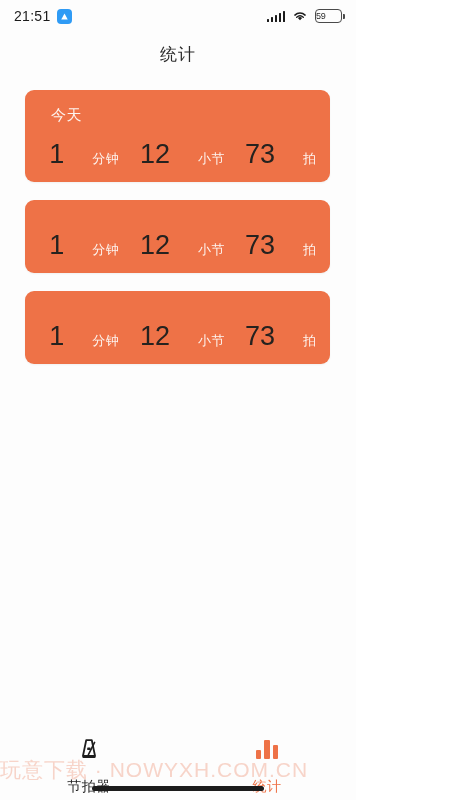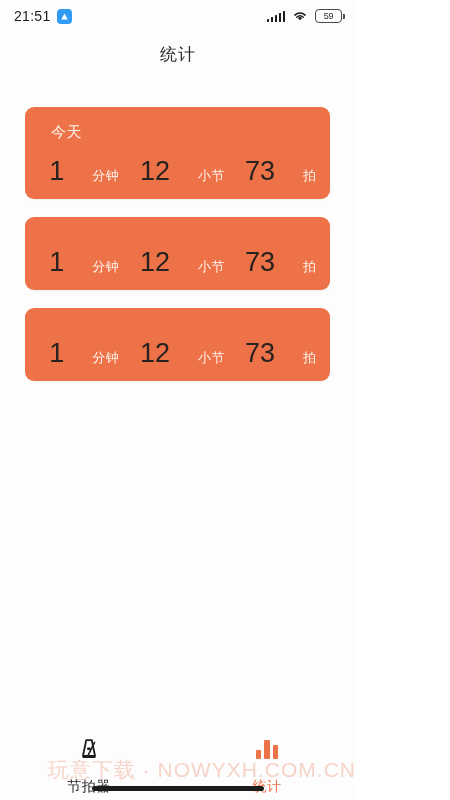--- a/index.html
+++ b/index.html
@@ -26,37 +26,37 @@
   .sb-appicon svg { display:block; }
   .sb-right { display:flex; align-items:center; gap:7px; }
   .sig { display:flex; align-items:flex-end; gap:1.5px; height:12px; }
   .sig i { display:block; width:2.5px; background:#1b1b1b; border-radius:.5px; }
   .sig i:nth-child(1){height:3px;} .sig i:nth-child(2){height:5px;}
   .sig i:nth-child(3){height:7px;} .sig i:nth-child(4){height:9px;}
   .sig i:nth-child(5){height:11px;}
   .wifi svg { display:block; }
   .batt {
     position:relative; width:27px; height:14px; border:1.3px solid #4a4a4a;
-    border-radius:4px; display:flex; align-items:center; justify-content:center;
+    border-radius:4px; display:flex; align-items:center; justify-content:flex-start;
   }
   .batt:after {
     content:""; position:absolute; right:-4px; top:4px;
     width:2.4px; height:5px; background:#4a4a4a; border-radius:0 1px 1px 0;
   }
   .batt span { font-size:9px; color:#2b2b2b; line-height:1; letter-spacing:-.2px; }
 
   
   .header {
     position:absolute; top:32px; left:0; right:0; height:44px;
     display:flex; align-items:center; justify-content:center;
   }
   .header h1 { font-size:17px; font-weight:400; color:#2b2b2b; letter-spacing:1px; }
 
   
-  .cards { position:absolute; top:107px; left:25px; right:26px; }
+  .cards { position:absolute; top:90px; left:25px; right:26px; }
   .card {
     background:#ee7247; border-radius:9px;
     padding:16px 0 14px 0; margin-bottom:18px;
     box-shadow:0 1px 2px rgba(0,0,0,.05);
   }
   .card-label {
     font-size:15px; color:#fdf4ef; padding-left:26px; letter-spacing:.6px;
     font-weight:400;
   }
   .card-stats {
@@ -67,22 +67,22 @@
   .stat .num {
     font-size:27px; color:#25221f; font-weight:400; letter-spacing:0;
     line-height:1;
   }
   .stat .unit {
     font-size:13px; color:#fdf4ef; margin-left:28px; letter-spacing:.5px;
   }
 
   
   .watermark {
-    position:absolute; left:0; right:0; top:756px;
-    text-align:right; font-size:21px; color:#f7d4c9;
+    position:absolute; left:0; right:8px; top:756px;
+    text-align:left; font-size:21px; color:#f7d4c9;
     letter-spacing:1px; pointer-events:none; white-space:nowrap;
   }
 
   
   .tabbar {
     position:absolute; bottom:0; left:0; right:0; height:70px;
     background:transparent; display:flex; align-items:flex-start;
     padding-top:6px;
   }
   .tab {

